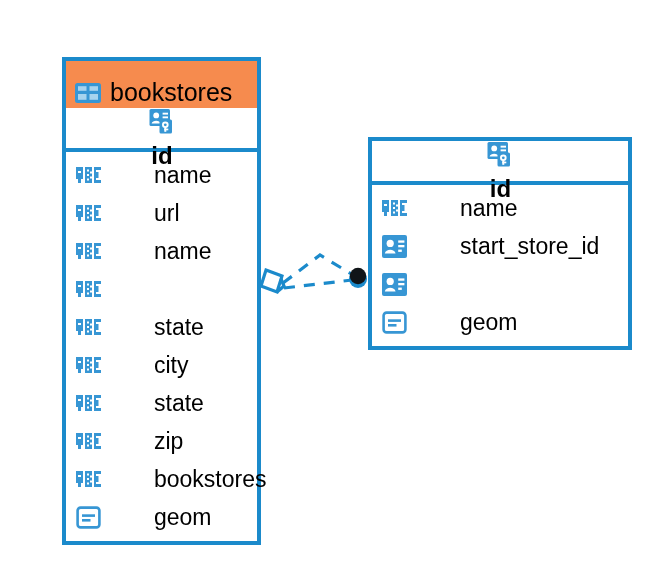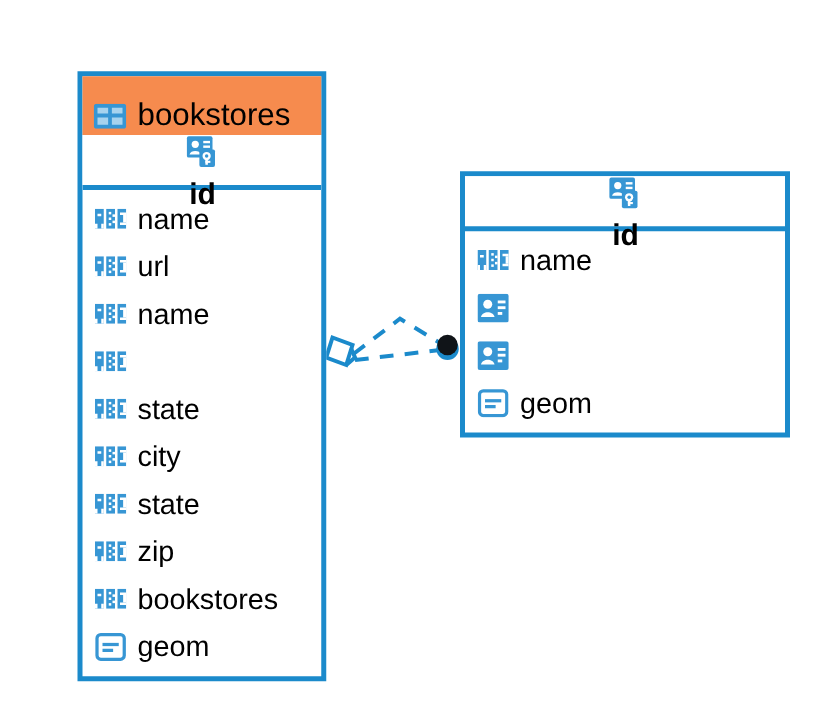--- a/index.html
+++ b/index.html
@@ -74,20 +74,21 @@
     box-sizing: border-box;
     height: 38px;
     padding: 0 8px 0 10px;
     gap: 9px;
   }
   .field-label {
     font-size: 23px;
     color: #000000;
     line-height: 1;
     white-space: nowrap;
+    margin-left: 44px;
   }
 
   
   .icon {
     flex: 0 0 auto;
     display: block;
     line-height: 0;
   }
   .icon.grid   { width: 26px; height: 20px; }
   .icon.pk     { width: 27px; height: 27px; }
@@ -464,20 +465,21 @@
         <span class="icon fk">
           <svg viewBox="0 0 25 23" xmlns="http://www.w3.org/2000/svg">
             <rect x="0" y="0" width="25" height="23" rx="2" fill="#3796d4"></rect>
             <circle cx="8.2" cy="8.4" r="3.6" fill="#ffffff"></circle>
             <path d="M 2.8 18.6 C 3.8 13.6 12.6 13.6 13.6 18.6 Z" fill="#ffffff"></path>
             <rect x="16.2" y="5.4" width="6.2" height="2.3" fill="#ffffff"></rect>
             <rect x="16.2" y="10" width="6.2" height="2.3" fill="#ffffff"></rect>
             <rect x="16.2" y="14.6" width="3.6" height="2.3" fill="#ffffff"></rect>
           </svg>
         </span>
+        <span class="field-label">start_store_id</span>
       </div>
 
       <div class="field-row">
         <span class="icon fk">
           <svg viewBox="0 0 25 23" xmlns="http://www.w3.org/2000/svg">
             <rect x="0" y="0" width="25" height="23" rx="2" fill="#3796d4"></rect>
             <circle cx="8.2" cy="8.4" r="3.6" fill="#ffffff"></circle>
             <path d="M 2.8 18.6 C 3.8 13.6 12.6 13.6 13.6 18.6 Z" fill="#ffffff"></path>
             <rect x="16.2" y="5.4" width="6.2" height="2.3" fill="#ffffff"></rect>
             <rect x="16.2" y="10" width="6.2" height="2.3" fill="#ffffff"></rect>

